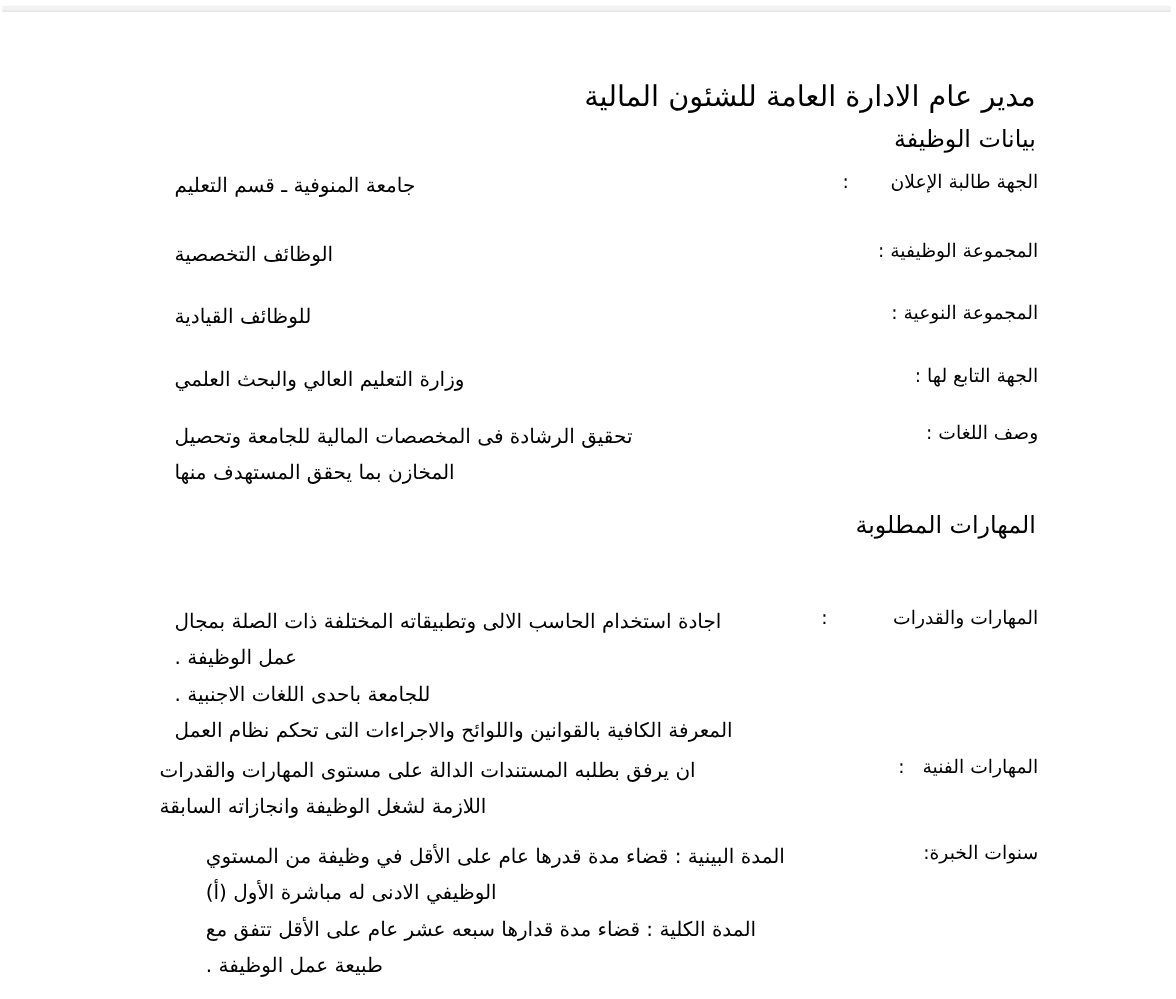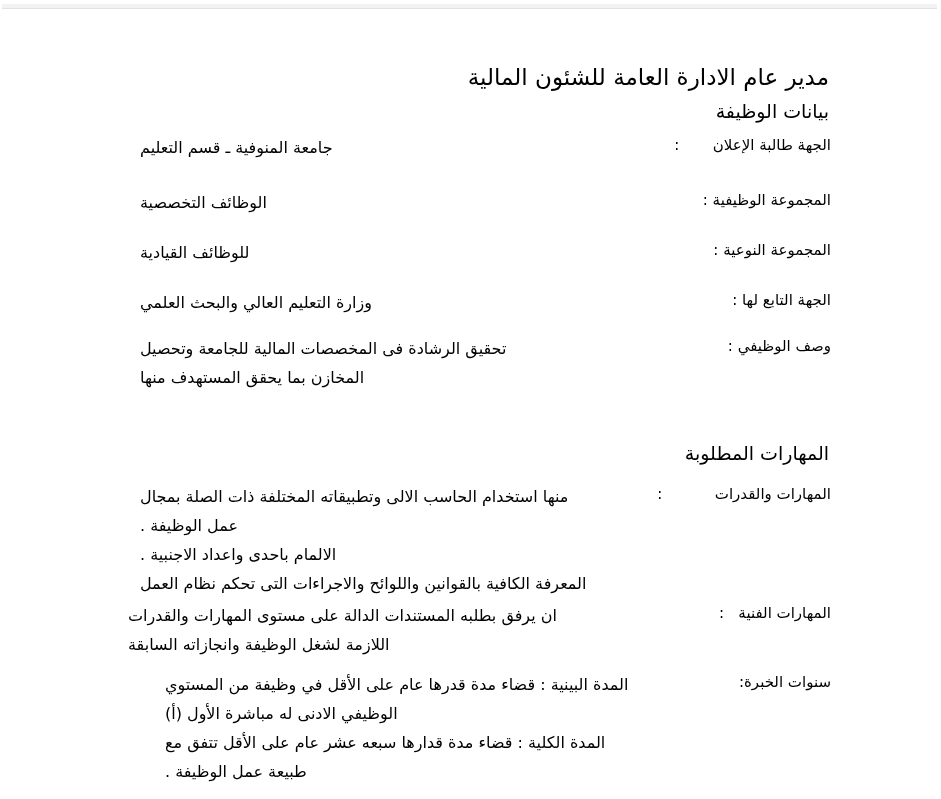--- a/index.html
+++ b/index.html
@@ -33,21 +33,21 @@
     white-space: nowrap;
   }
   .section-heading {
     position: absolute;
     right: 106px;
     font-size: 19px;
     line-height: 22px;
     white-space: nowrap;
   }
   .heading-job-data { top: 94px; }
-  .heading-skills { top: 436px; text-align: center; }
+  .heading-skills { top: 403px; text-align: center; }
   .row { position: absolute; left: 0; right: 0; }
   .label {
     position: absolute;
     right: 104px;
     font-size: 15px;
     line-height: 25px;
     text-align: center;
     white-space: nowrap;
   }
   .value {
@@ -103,35 +103,35 @@
   </div>
 
   <div class="row r3">
     <div class="label">الجهة التابع لها :</div>
     <div class="value value-wide">
         <div>وزارة التعليم العالي والبحث العلمي</div>
       </div>
   </div>
 
   <div class="row r4">
-    <div class="label">وصف الوظيفي :</div>
+    <div class="label">وصف اللغات :</div>
     <div class="value value-block">
         <div>تحقيق الرشادة فى المخصصات المالية للجامعة وتحصيل</div>
         <div>المخازن بما يحقق المستهدف منها</div>
       </div>
   </div>
 
   <div class="section-heading heading-skills">المهارات المطلوبة</div>
 
   <div class="row s0">
     <div class="label">المهارات والقدرات&nbsp;&nbsp;&nbsp;&nbsp;&nbsp;&nbsp;&nbsp;&nbsp;&nbsp;&nbsp; :</div>
     <div class="value value-block">
-        <div>منها استخدام الحاسب الالى وتطبيقاته المختلفة ذات الصلة بمجال</div>
+        <div>اجادة استخدام الحاسب الالى وتطبيقاته المختلفة ذات الصلة بمجال</div>
         <div>عمل الوظيفة .</div>
-        <div>الالمام باحدى واعداد الاجنبية .</div>
+        <div>للجامعة باحدى اللغات الاجنبية .</div>
         <div>المعرفة الكافية بالقوانين واللوائح والاجراءات التى تحكم نظام العمل</div>
       </div>
   </div>
 
   <div class="row s1">
     <div class="label">المهارات الفنية&nbsp;&nbsp; :</div>
     <div class="value value-block-s1 value">
         <div>ان يرفق بطلبه المستندات الدالة على مستوى المهارات والقدرات</div>
         <div>اللازمة لشغل الوظيفة وانجازاته السابقة</div>
       </div>

